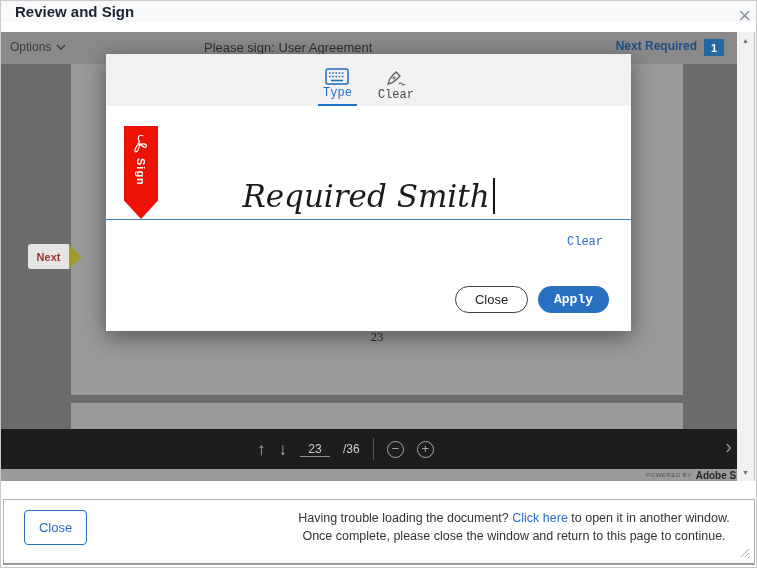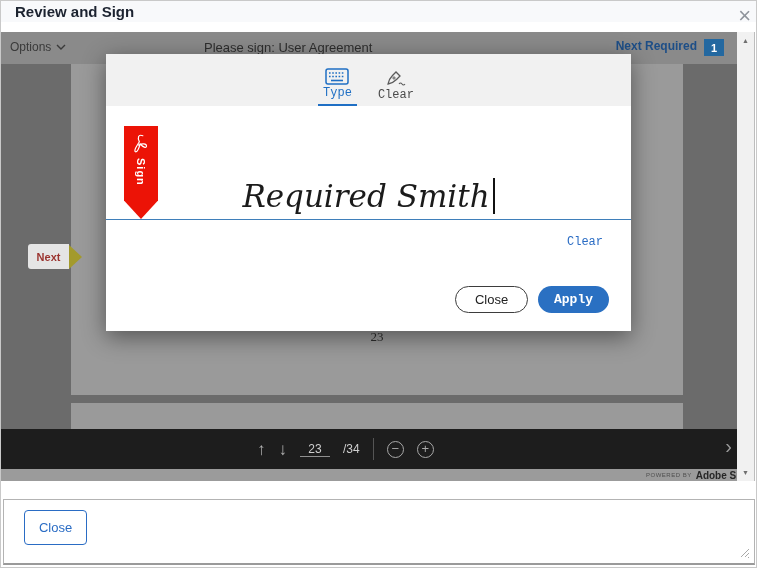--- a/index.html
+++ b/index.html
@@ -154,21 +154,21 @@
       <span class="tag-body">Next</span>
       <span class="tag-point"></span>
     </div>
   </div>
 
   <div class="pdfbar">
     <div class="pdf-controls">
       <span class="nav-arrow">↑</span>
       <span class="nav-arrow">↓</span>
       <input class="page-input" value="23" style="">
-      <span class="page-total">/34</span>
+      <span class="page-total">/36</span>
       <span class="vsep"></span>
       <span class="circle-btn">−</span>
       <span class="circle-btn">+</span>
     </div>
     <div class="pdf-more">›</div>
   </div>
 
   <div class="powered">
     <span class="pby">POWERED BY</span>
     <span class="brand">Adobe Si</span>
@@ -217,20 +217,24 @@
       <div class="sig-text"><span>Required Smith</span><span class="caret"></span></div>
       <div class="clear-link">Clear</div>
       <div class="btn-pill btn-close-sig">Close</div>
       <div class="btn-pill btn-apply">Apply</div>
     </div>
   </div>
 
   <div class="footer">
     <div class="footer-panel">
       <div class="btn-close-footer">Close</div>
+      <div class="footer-text">
+        <span>Having trouble loading the document? </span><a>Click here</a><span> to open it in another window.</span><br>
+        <span>Once complete, please close the window and return to this page to continue.</span>
+      </div>
       <div class="resize-grip">
         <svg width="11" height="11" viewBox="0 0 11 11">
           <line x1="10" y1="2" x2="2" y2="10" stroke="#a9a9a9" stroke-width="1"></line>
           <line x1="10" y1="6" x2="6" y2="10" stroke="#a9a9a9" stroke-width="1"></line>
           <line x1="10" y1="10" x2="9" y2="11" stroke="#a9a9a9" stroke-width="1"></line>
         </svg>
       </div>
     </div>
   </div>
 

